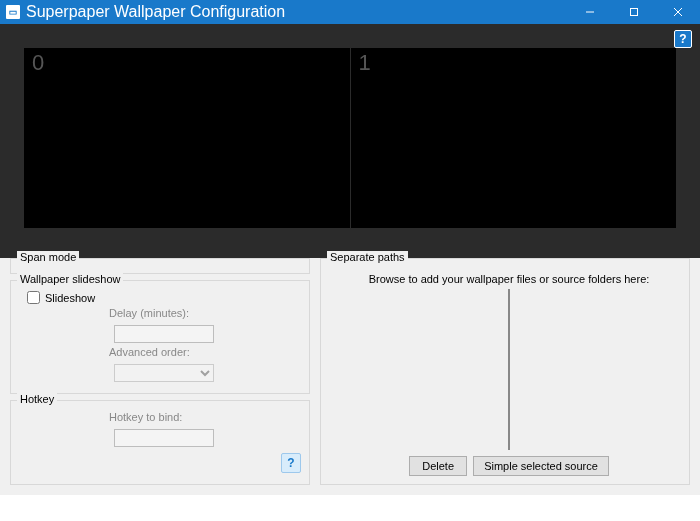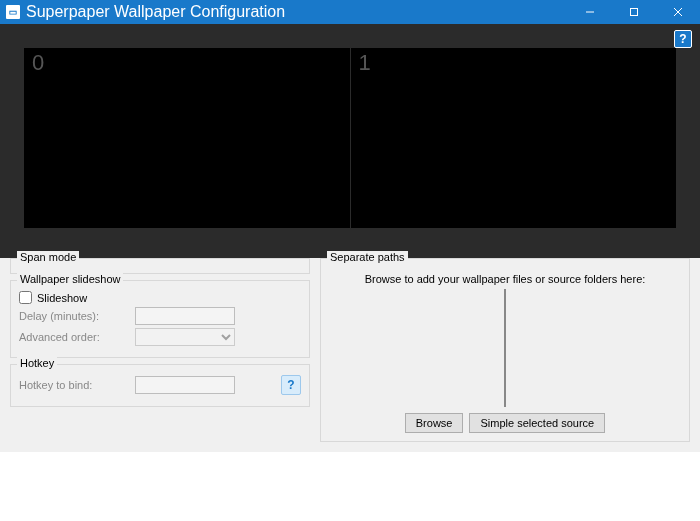--- a/index.html
+++ b/index.html
@@ -27,27 +27,27 @@
   .profile-row select { width:110px; height:20px; background:#e9e9e9; border:1px solid #a0a0a0; font-size:11px;}
   .profile-row input[type=text] { width:150px; height:20px; border:1px solid #888; background:#fff; font-size:11px; padding:0 3px;}
   .btn { height:20px; min-width:58px; background:#e1e1e1; border:1px solid #adadad; font-size:11px; cursor:pointer; padding:0 10px;}
   .btn-xwide { min-width:120px; }
 
   
   .lower { display:flex; gap:10px; padding:0 10px 4px 10px; }
   .col-left { width:300px; display:flex; flex-direction:column; gap:0; }
   .col-right { flex:1; display:flex; flex-direction:column; }
 
-  .group { border:1px solid #d8d8d8; background:#f0f0f0; padding:6px 8px 8px 8px; margin-bottom:6px; position:relative; }
+  .group { border:1px solid #d8d8d8; background:#f0f0f0; padding:6px 8px 8px 16px; margin-bottom:6px; position:relative; }
   .group > .gtitle { position:absolute; top:-8px; left:6px; background:#f0f0f0; padding:0 3px; font-size:11px; }
   .group-body { margin-top:4px; }
 
   .radio-row, .check-row { display:flex; align-items:center; margin:3px 0; gap:5px; }
   .radio-row input, .check-row input { margin:0; }
-  .field-row { display:flex; align-items:center; margin:3px 0; gap:6px; }
+  .field-row { display:flex; align-items:center; margin:3px 0; gap:6px;flex-direction:column; }
   .field-row .flabel { width:110px; color:#888; }
   .field-row input[type=text], .field-row select { width:100px; height:18px; border:1px solid #bdbdbd; background:#f4f4f4; font-size:11px; }
 
   .paths-hint { margin:4px 0 4px 0; }
   .paths-list { flex:1; background:#fff; border:1px solid #888; min-height:118px; }
   .help-small { width:20px; height:20px; background:#d8ecfb; border:1px solid #9dc8ec; display:flex;align-items:center;justify-content:center;color:#1979ca;font-weight:bold;font-size:12px;border-radius:2px; margin-left:auto;}
 </style>
 </head>
 <body>
 
@@ -126,21 +126,21 @@
       </div>
     </div>
 
     <div class="col-right">
       <div class="group" style="flex:1;display:flex;flex-direction:column;">
         <span class="gtitle">Separate paths</span>
         <div class="group-body" style="flex:1;display:flex;flex-direction:column;align-items:center;">
           <div class="paths-hint">Browse to add your wallpaper files or source folders here:</div>
           <div class="paths-list"></div>
           <div style="display:flex;gap:6px;margin-top:6px;">
-            <button class="btn">Browse</button>
+            <button class="btn">Delete</button>
             <button class="btn btn-xwide">Simple selected source</button>
           </div>
         </div>
       </div>
     </div>
   </div>
 
 </div>
 
 </body></html>

